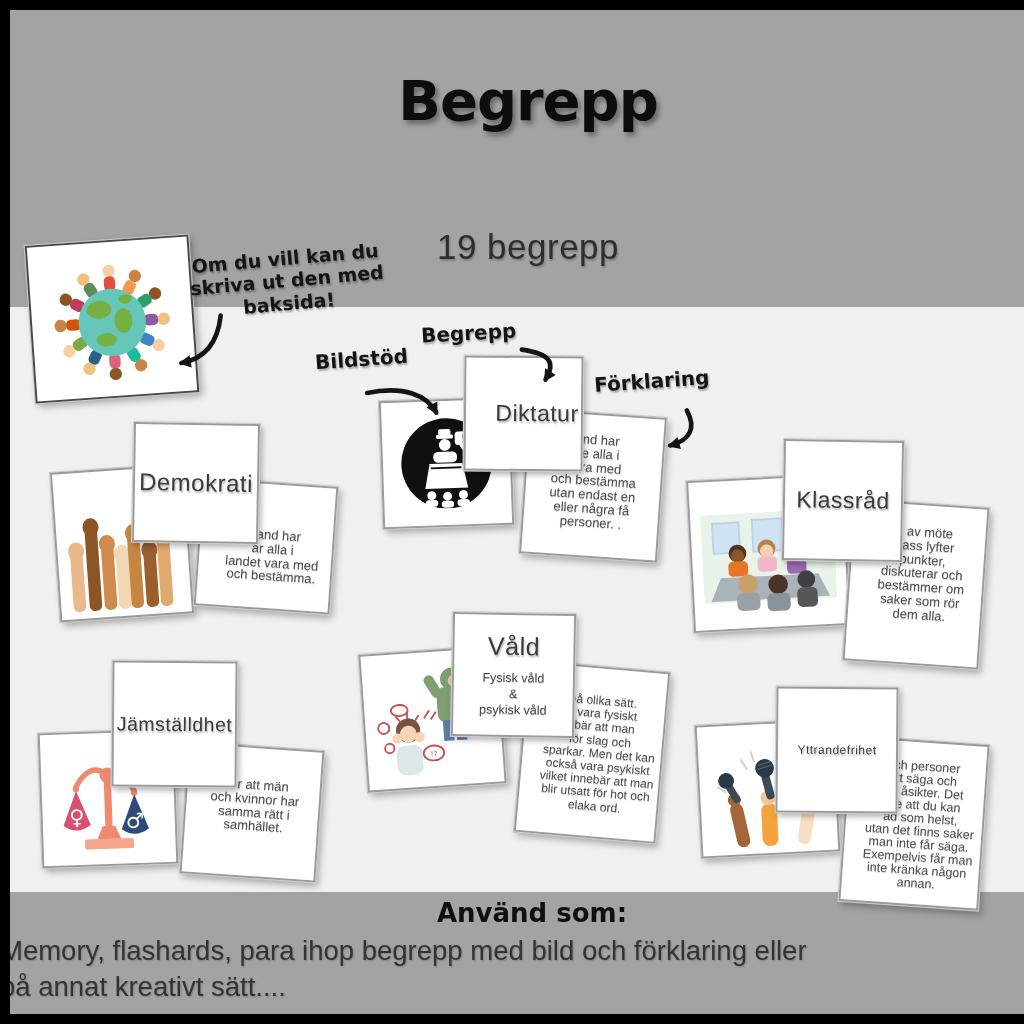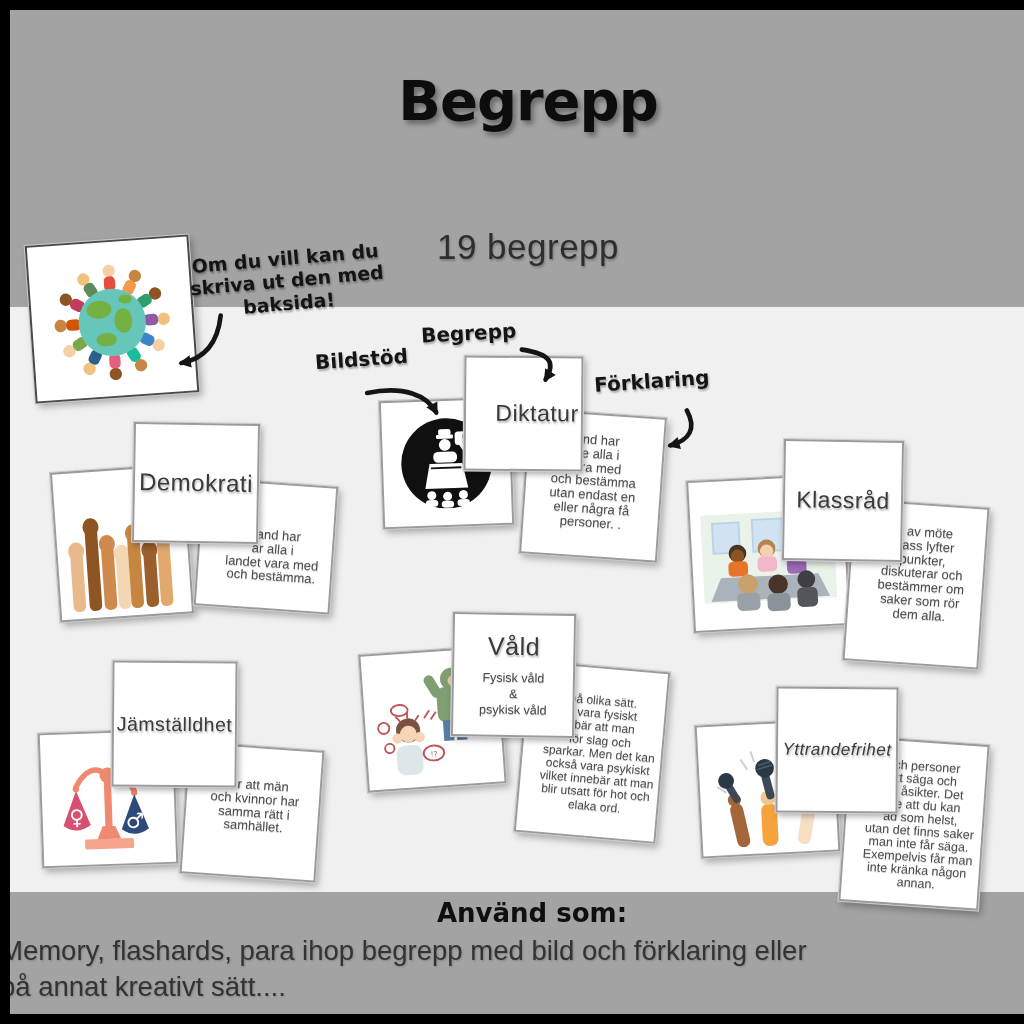--- a/index.html
+++ b/index.html
@@ -346,21 +346,21 @@
 ina åsikter. Det
 inte att du kan
 ad som helst,
 utan det finns saker
 man inte får säga.
 Exempelvis får man
 inte kränka någon
 annan.</div>
     </div>
     <div class="card title-card" style="left:776px;top:687px;width:122px;height:126px;transform:rotate(.5deg);">
-      <span class="term" style="font-size:17px;font-style:italic;">Yttrandefrihet</span>
+      <span class="term" style="font-size:12px;">Yttrandefrihet</span>
     </div>
   </div>
 
   <svg class="arrows" viewBox="0 0 1024 1024">
     <defs>
       <marker id="ah" markerUnits="userSpaceOnUse" markerWidth="16" markerHeight="16" refX="10" refY="7" orient="auto">
         <path d="M1,1 L13,7 L1,13 Z" fill="#151515"></path>
       </marker>
     </defs>
     <g fill="none" stroke="#151515" stroke-width="4.5" stroke-linecap="round">

